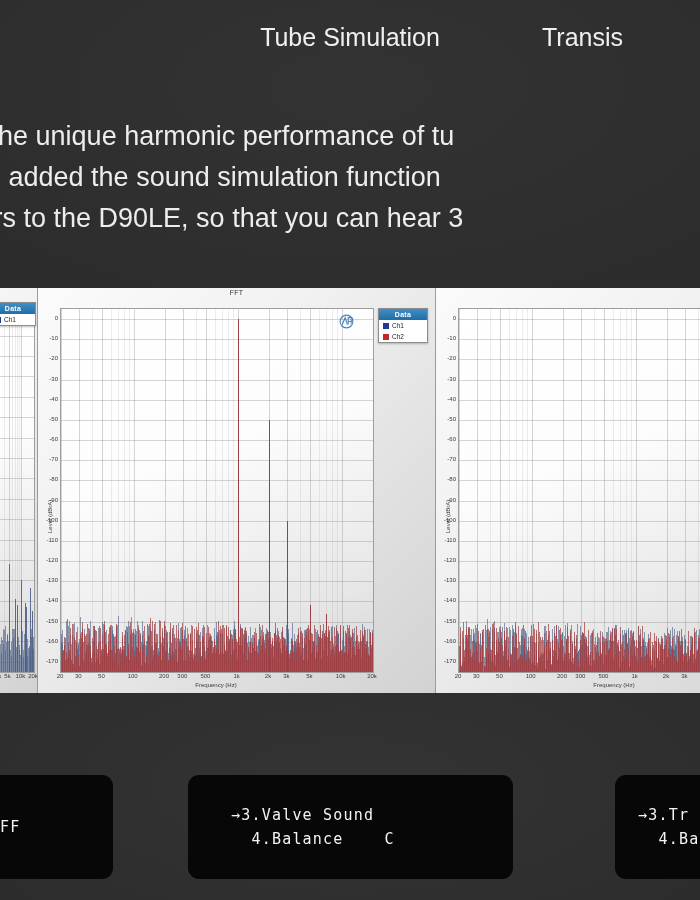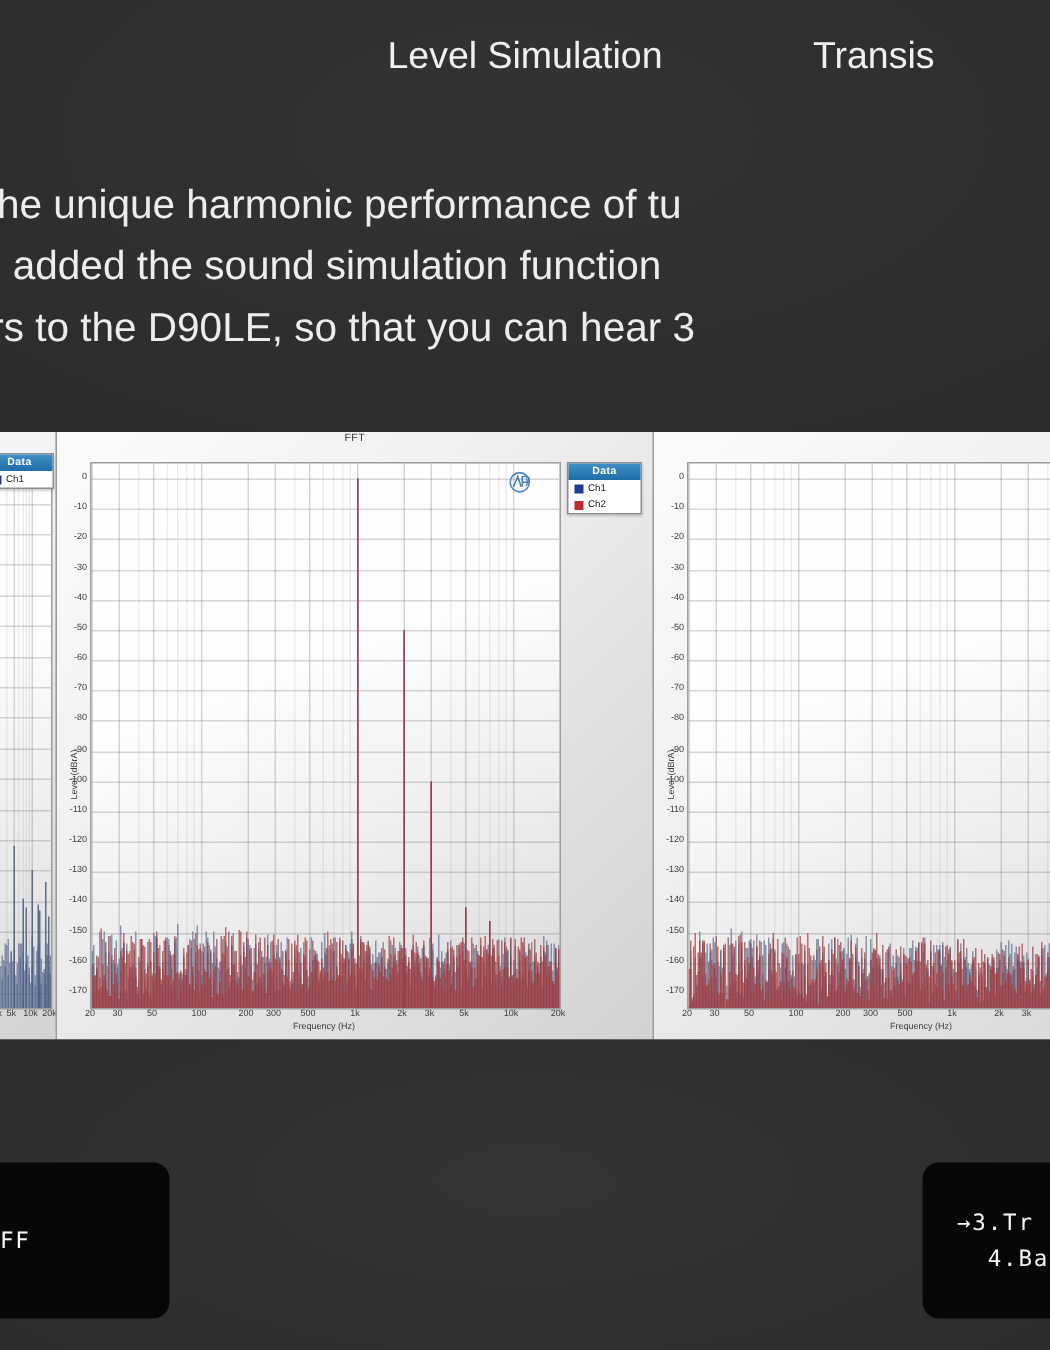--- a/index.html
+++ b/index.html
@@ -2181,30 +2181,36 @@
         <div class="xtick" style="left: 230px; top: 385px;">2k</div>
         <div class="xtick" style="left: 248.3px; top: 385px;">3k</div>
         <div class="ylabel" style="left: 9px; top: 245.06px;">Level (dBrA)</div>
         <div class="xlabel" style="left: 178px; top: 394px;">Frequency (Hz)</div>
       </div>
   </div>
 
   <div class="bottom"></div>
 
   <div class="caption" style="left:-142px; width:300px;"></div>
-  <div class="caption" style="left:200px; width:300px;">Level Simulation</div>
+  <div class="caption" style="left:200px; width:300px;">Tube Simulation</div>
   <div class="caption" style="left:542px; width:300px; text-align:left;">Transis</div>
 
   <div class="oled" style="left:-112px; width:225px;">
     <div class="oled-inner" style="padding-left:112px;">
       <div>FF</div>
       <div></div>
     </div>
   </div>
 
+  <div class="oled" style="left:188px; width:325px;">
+    <div class="oled-inner" style="padding-left:43px;">
+      <div>→3.Valve Sound</div>
+      <div>  4.Balance    C</div>
+    </div>
+  </div>
 
   <div class="oled" style="left:615px; width:325px;">
     <div class="oled-inner" style="padding-left:23px;">
       <div>→3.Tr</div>
       <div>  4.Ba</div>
     </div>
   </div>
 
 </div>
 

